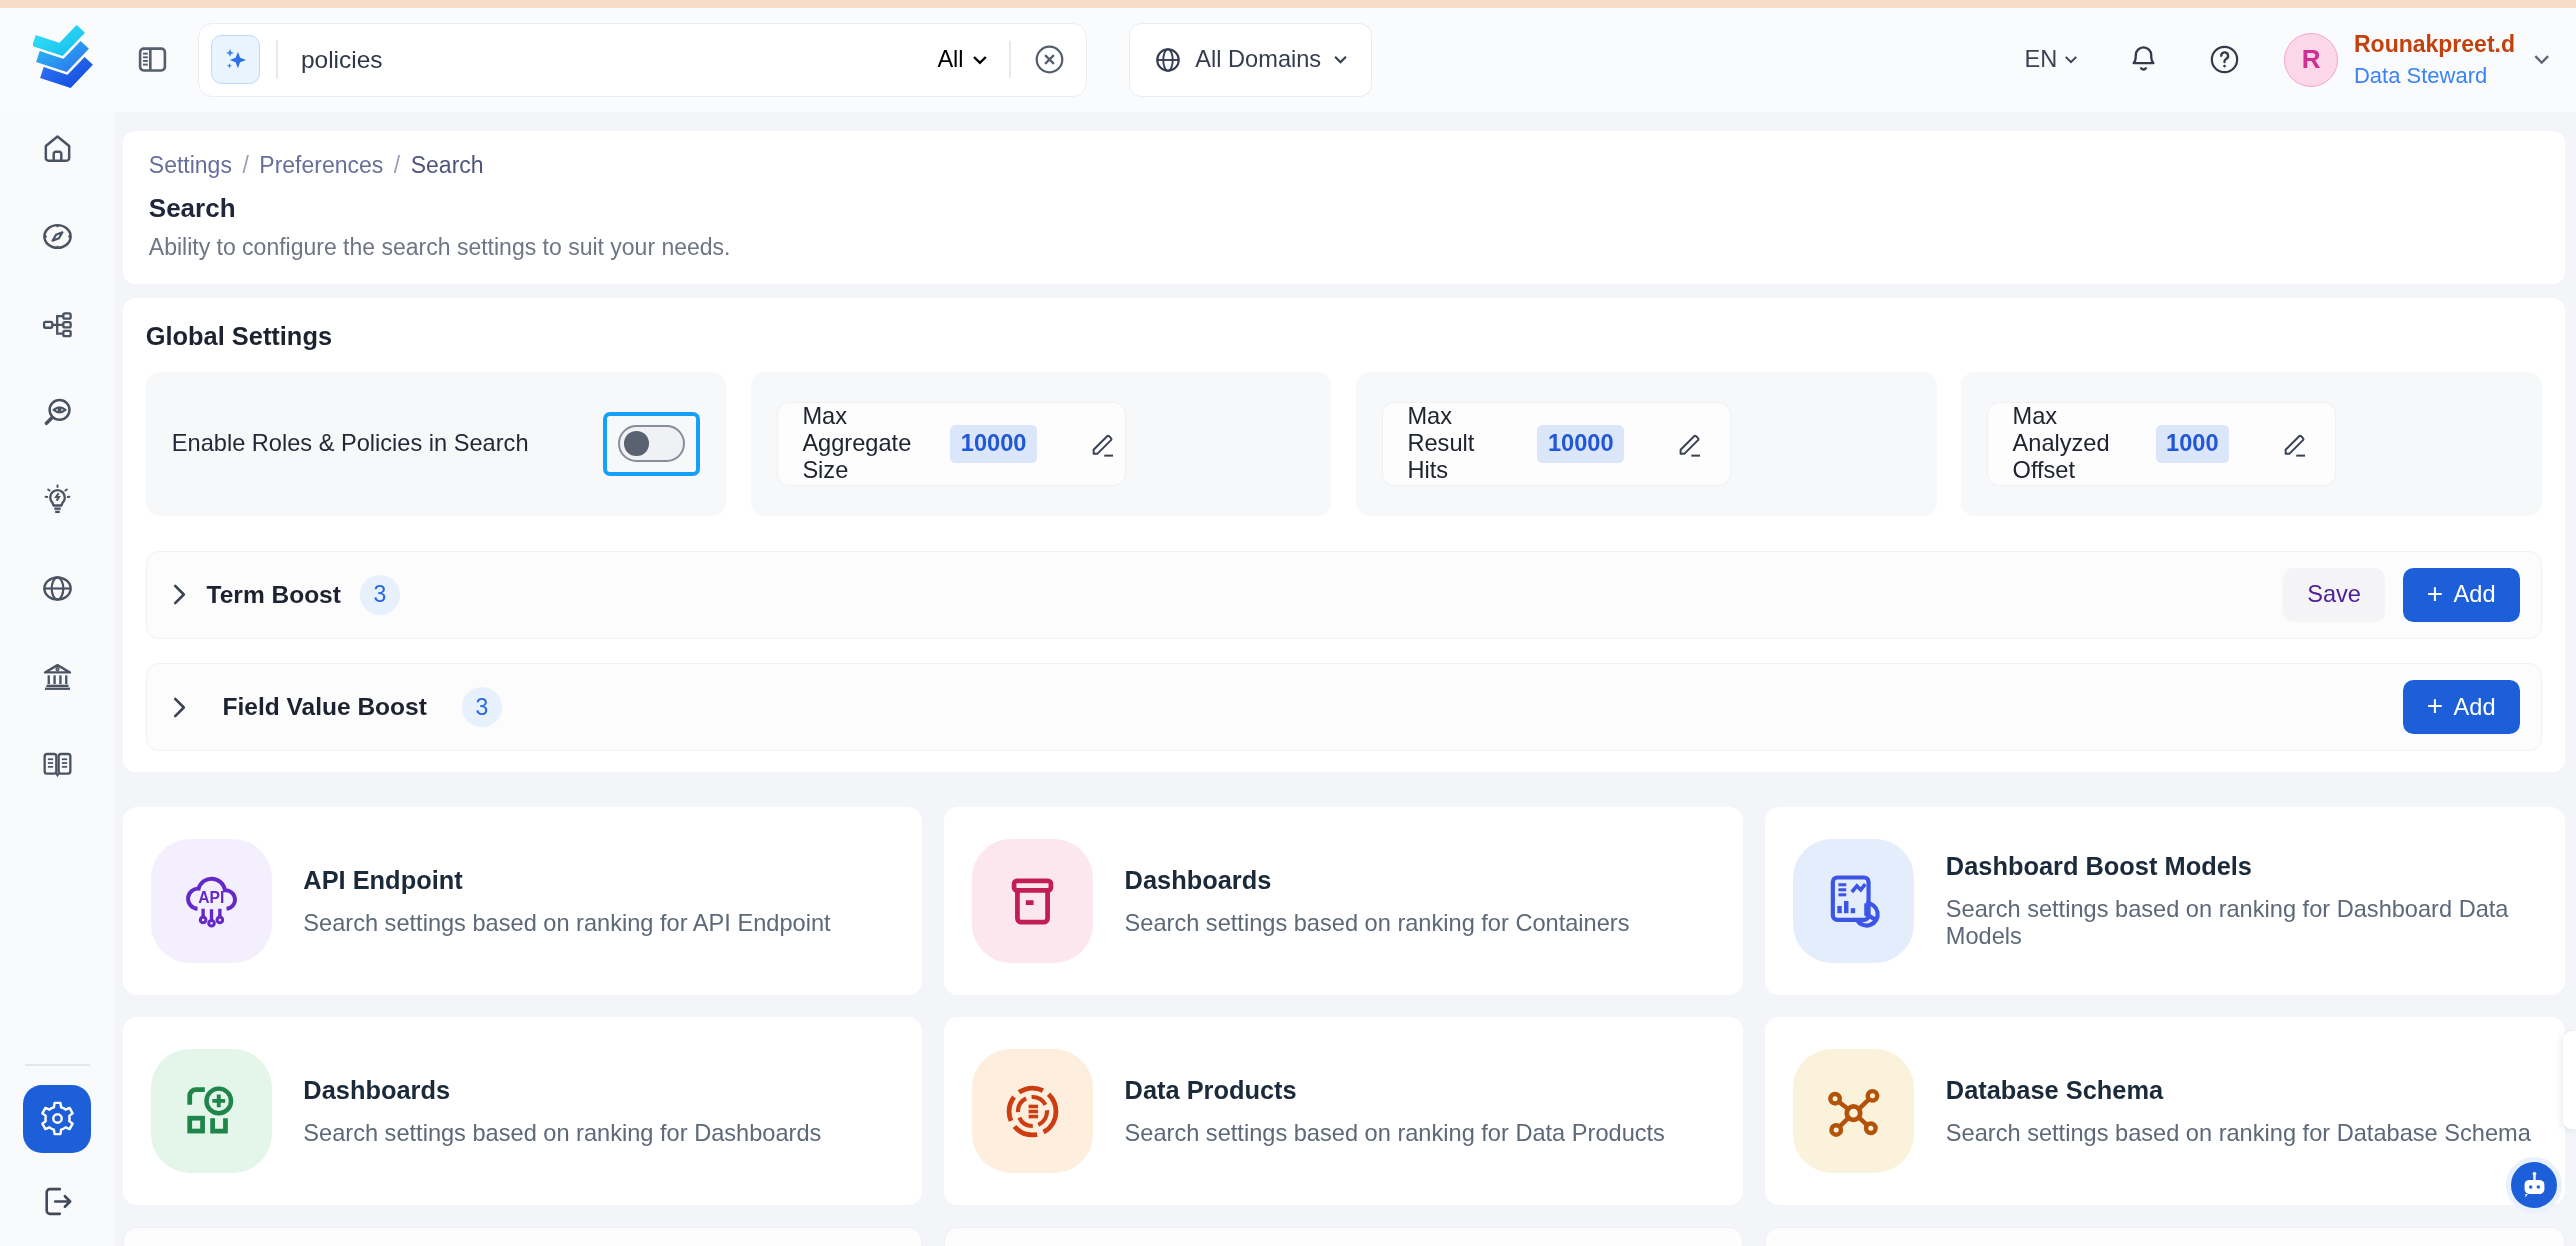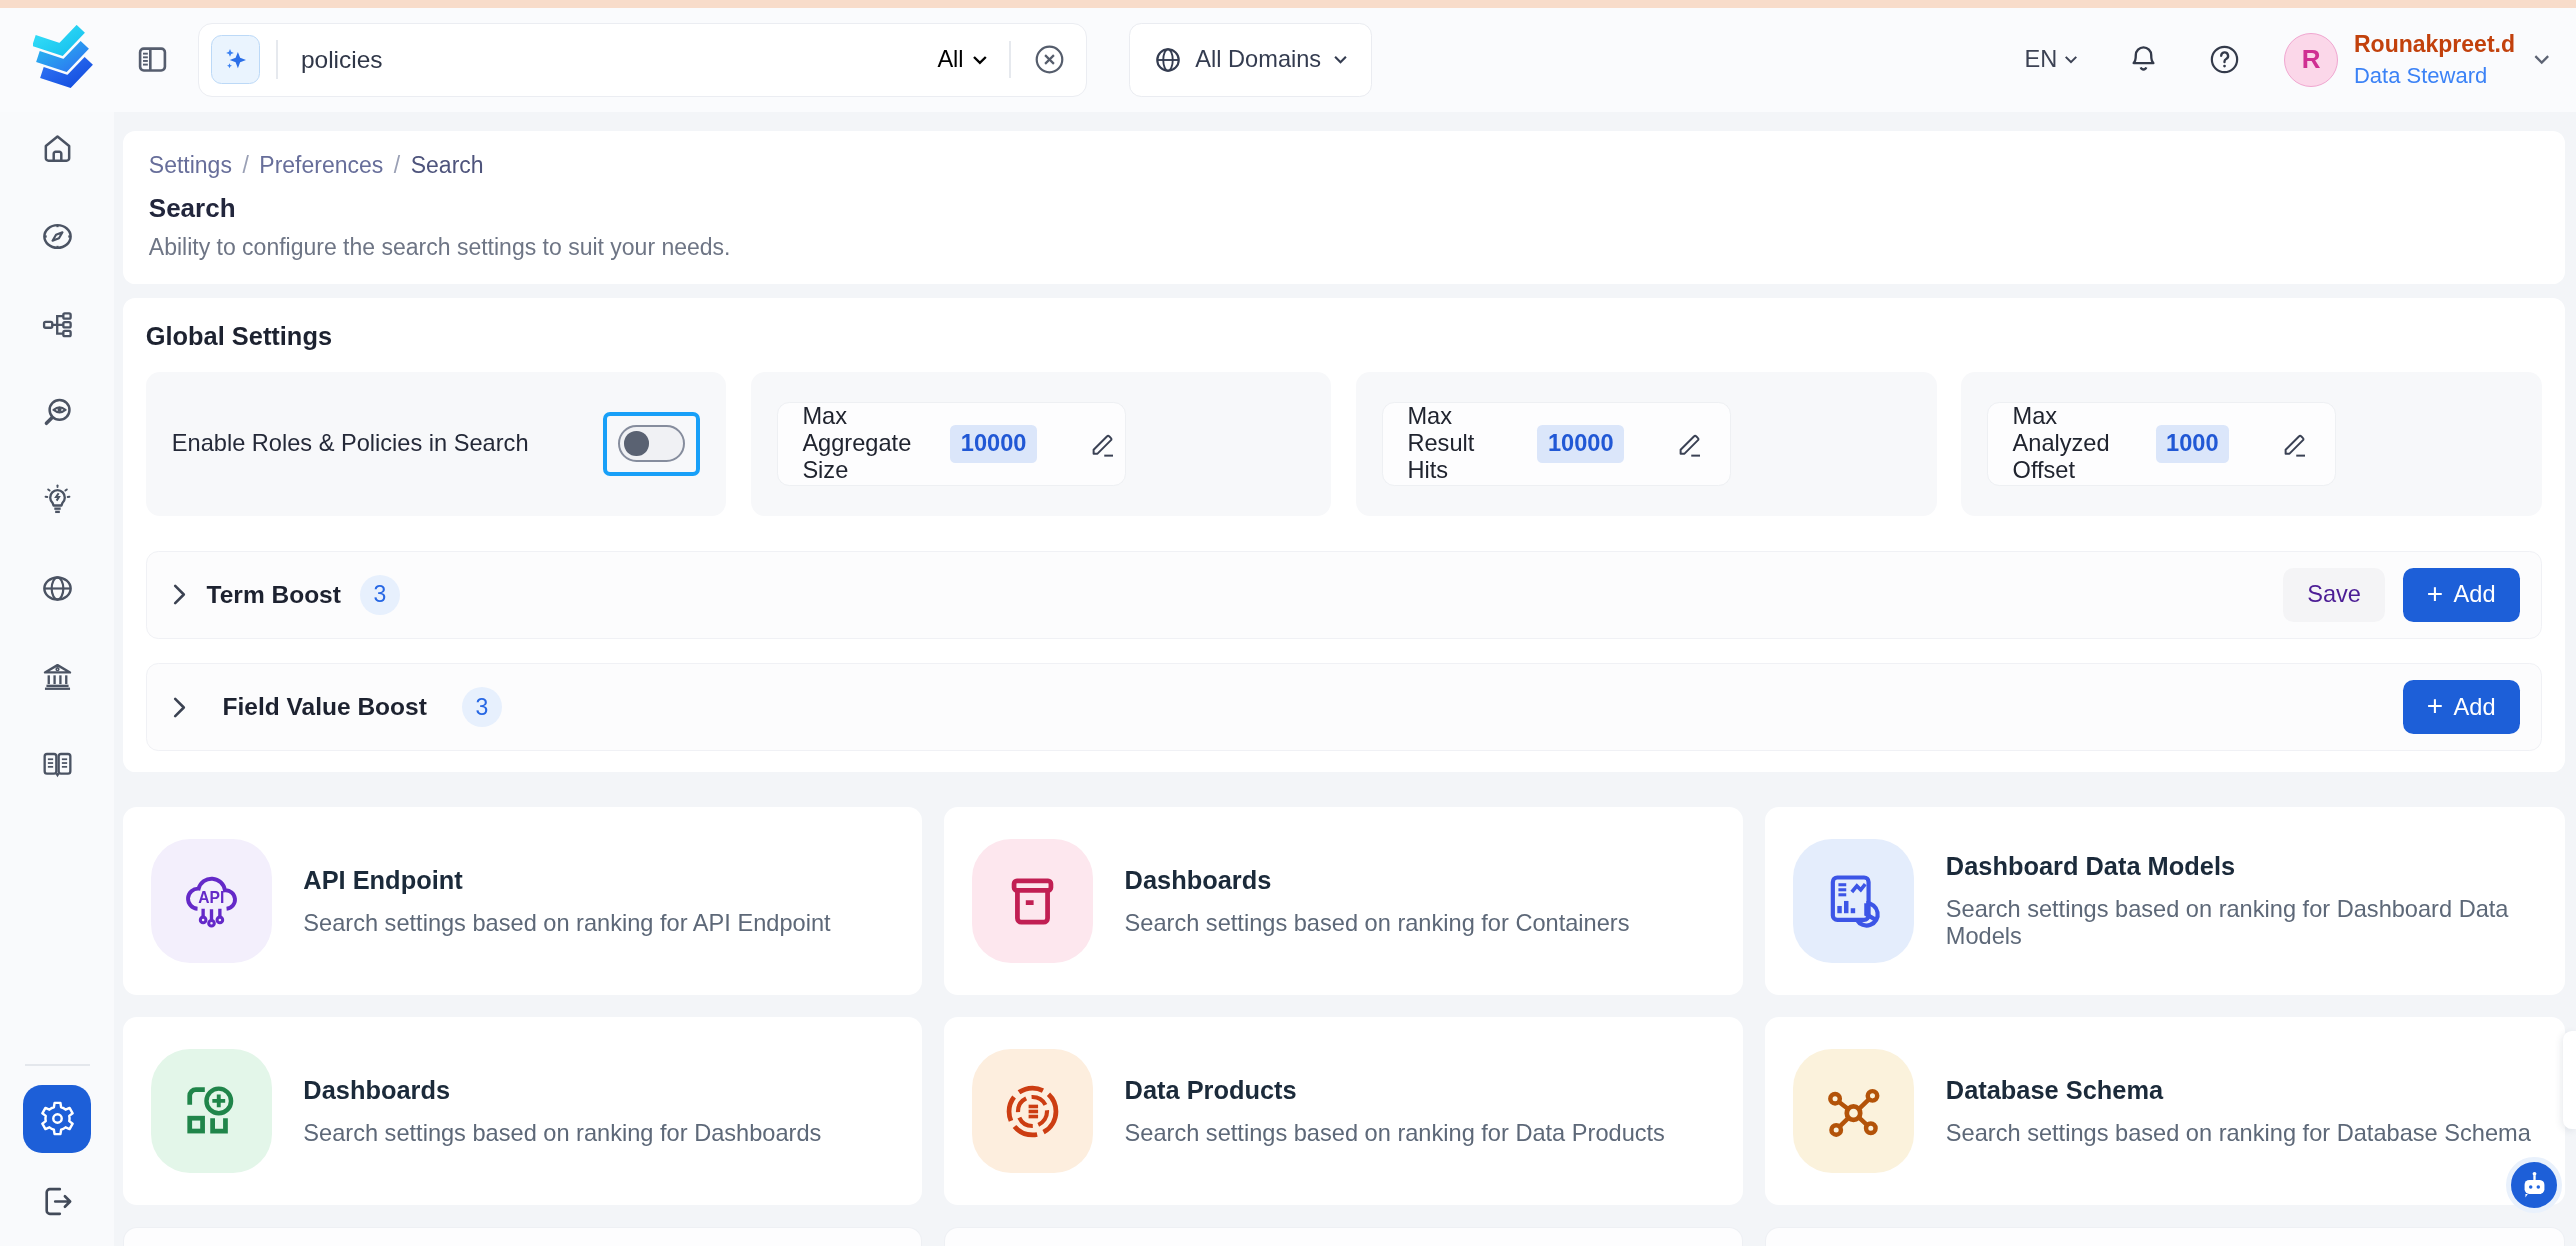--- a/index.html
+++ b/index.html
@@ -504,21 +504,21 @@
               <path d="M11.4 8.6 l1.8-2.2 1.4 1.4 1.6-2" fill="none" stroke="currentColor" stroke-width="1.3"></path>
               <g stroke="currentColor" stroke-width="1.6">
                 <line x1="7" y1="16.2" x2="7" y2="13.6"></line>
                   <line x1="9.4" y1="16.2" x2="9.4" y2="11.8"></line>
                   <line x1="11.8" y1="16.2" x2="11.8" y2="14.4"></line>
               </g>
               <path d="M16.6 12.6 a4 4 0 1 1-3.4 6 M16.6 12.6 v4 l3.4 2" fill="none" stroke="currentColor" stroke-width="1.5"></path>
             </svg>
           </div>
           <div class="ent-text">
-            <div class="ent-title">Dashboard Data Models</div>
+            <div class="ent-title">Dashboard Boost Models</div>
             <div class="ent-desc">Search settings based on ranking for Dashboard Data Models</div>
           </div>
         </div>
 
         <div class="entity-card">
           <div class="tile" style="background: rgb(227, 246, 233); color: rgb(32, 133, 74);">
             <svg viewBox="0 0 24 24">
               <path d="M9.6 4.2 H6.4 A2.2 2.2 0 0 0 4.2 6.4 v3.2" fill="none" stroke="currentColor" stroke-width="1.7"></path>
               <circle cx="14.6" cy="8.2" r="4.4" fill="none" stroke="currentColor" stroke-width="1.6"></circle>
               <path d="M14.6 5.9 v4.6 M12.3 8.2 h4.6" stroke="currentColor" stroke-width="1.4"></path>

